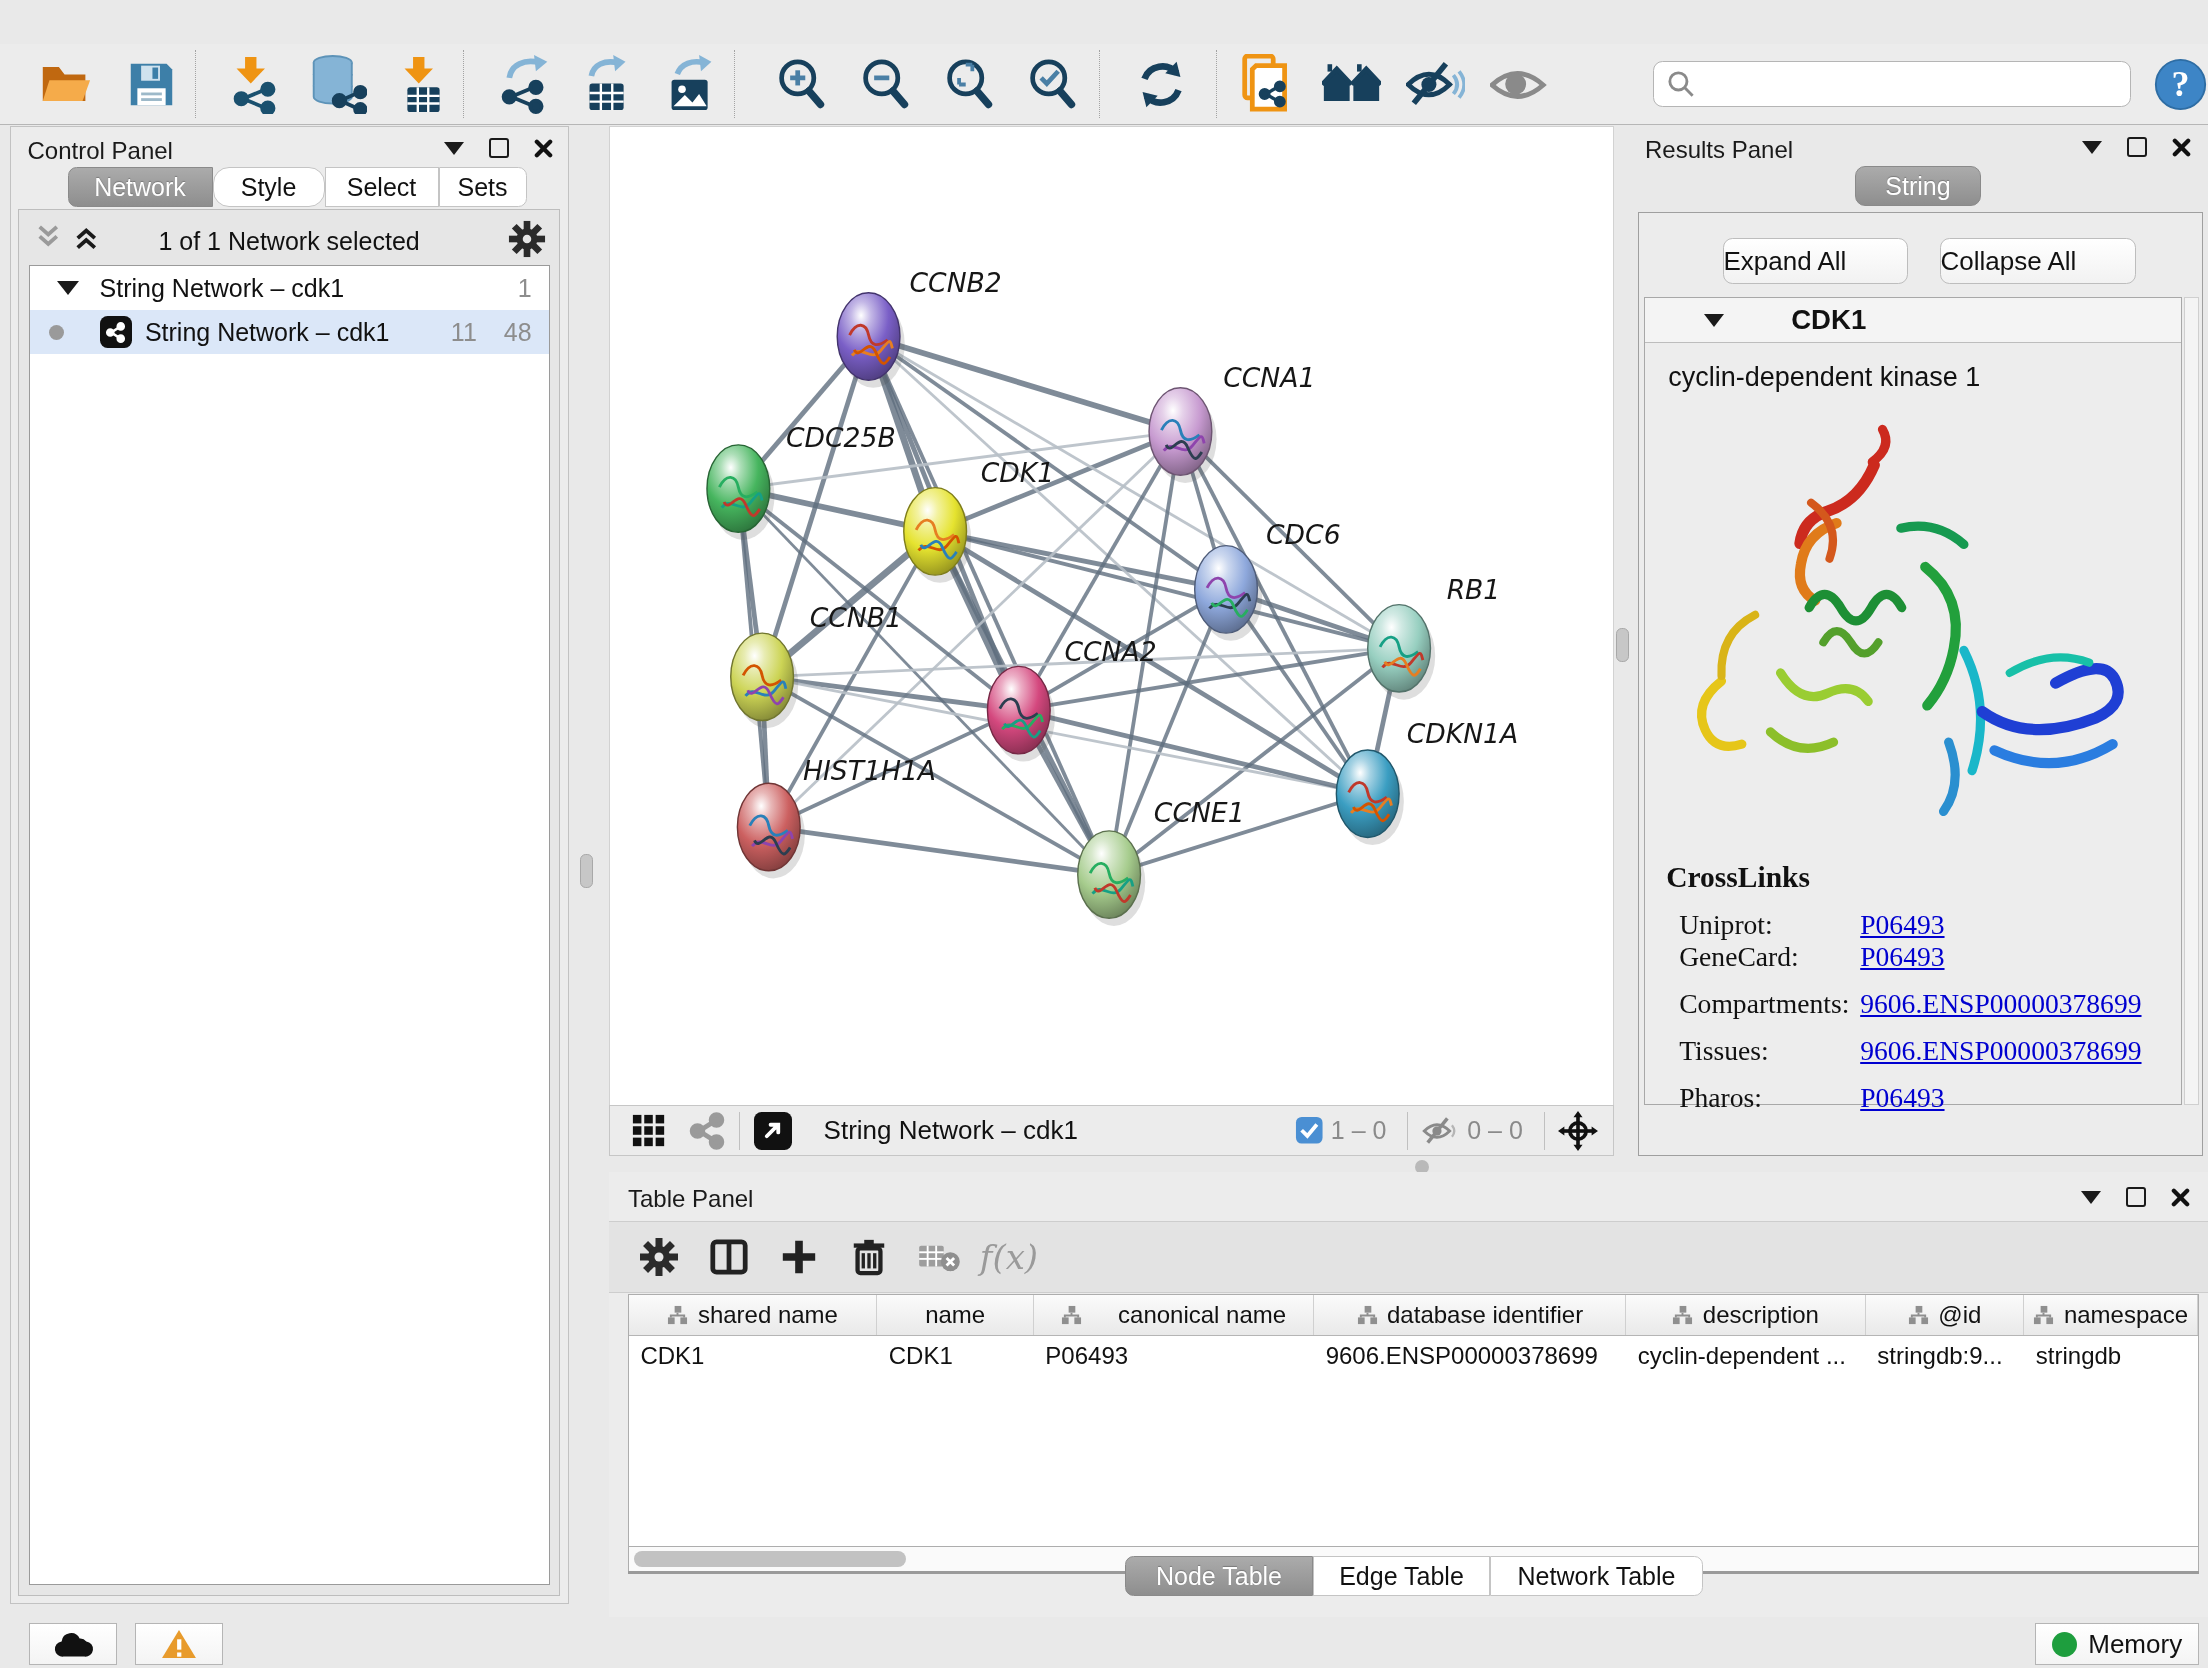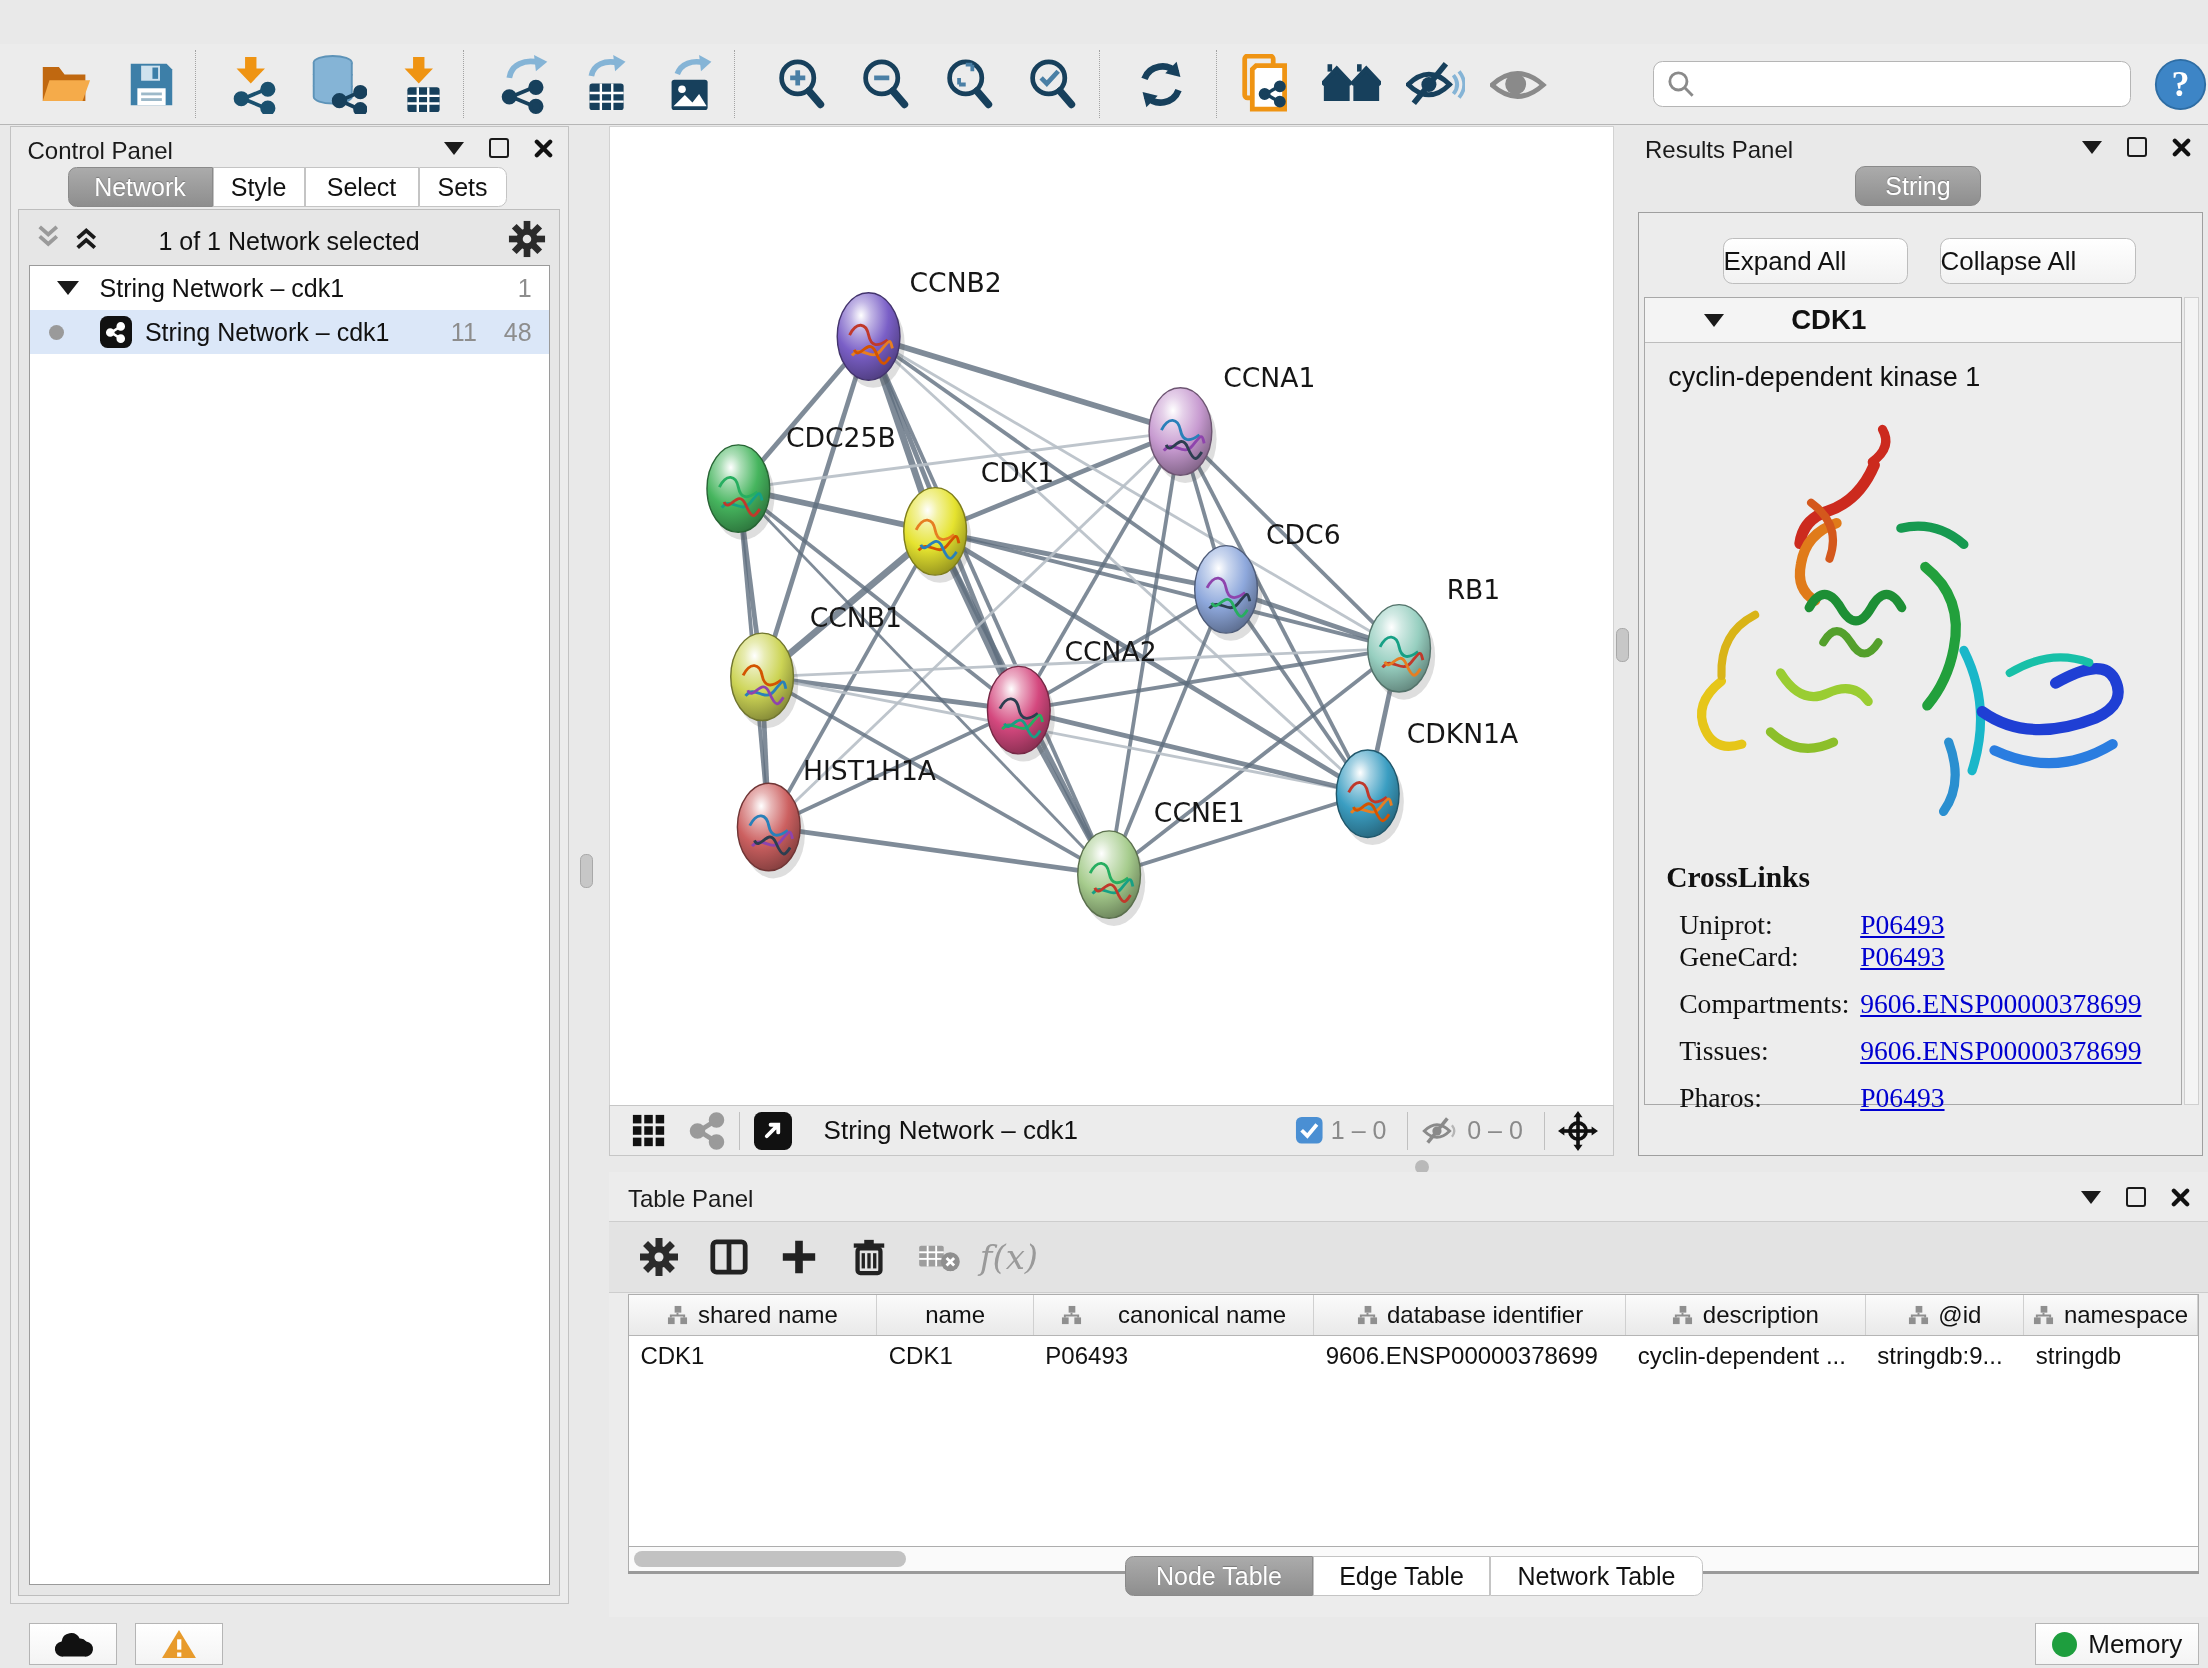--- a/index.html
+++ b/index.html
@@ -41,21 +41,21 @@
   .netlist{position:absolute;left:9.5px;top:55px;width:521px;height:1320px;background:#fff;
     border:1px solid #9a9a9a;box-sizing:border-box;}
   .tree-row{position:relative;height:44px;display:flex;align-items:center;font-size:25px;}
   .tree-row.sel{background:#dbe7f8;}
   .num{color:#8d8d8d;font-size:25px;}
   .exp-tri{width:0;height:0;border-left:11.4px solid transparent;border-right:11.4px solid transparent;
     border-top:14.3px solid #1a1a1a;}
   .appbox{width:32px;height:32px;border-radius:7.6px;background:#111;display:flex;align-items:center;justify-content:center;}
   
   .netview{position:absolute;left:609px;top:126px;width:1005px;height:980px;background:#fff;
-    border:1px solid #d2d2d2;box-sizing:border-box;}
+    border:1px solid #d2d2d2;box-sizing:border-box;font-style:italic;}
   .netfooter{position:absolute;left:609px;top:1105px;width:1005px;height:51px;background:#ececec;
     border:1px solid #c6c6c6;box-sizing:border-box;display:flex;align-items:center;}
   .vsep{width:0;height:38px;border-left:1px solid #c0c0c0;margin:0 13.3px;}
   .counter{color:#8a8a8a;font-size:25px;margin:0 7.6px;}
   
   .rpanel{position:absolute;left:1628px;top:126px;width:580px;height:1031px;}
   .rp-box{position:absolute;left:9.5px;top:86px;width:565px;height:944px;background:#ececec;
     border:1px solid #9f9f9f;box-sizing:border-box;}
   .btn{display:inline-block;background:linear-gradient(#ffffff,#f2f2f2);border:1px solid #bdbdbd;
     border-radius:9.5px;font-size:26px;text-align:left;}
@@ -285,21 +285,21 @@
 
   <div class="cpanel">
     <div class="panel-title" style="position:absolute;left:17px;top:9.5px">Control Panel</div>
     <div class="pc" style="right:15px;top:11.4px">
       <span class="pc-arrow"></span>
       <span class="pc-float"></span>
       <svg width="19" height="19" viewBox="0 0 20 20">
           <path d="M3,3 L17,17 M17,3 L3,17" stroke="#111" stroke-width="4.5" stroke-linecap="round"></path>
         </svg>
     </div>
-    <div id="cp-tabs" style="position:absolute;left:57px;top:40px"><span class="tab sel" style="width: 145px;">Network</span><span class="tab" style="width: 92px;">Style</span><span class="tab" style="width: 114px;">Select</span><span class="tab" style="width: 88px;">Sets</span></div>
+    <div id="cp-tabs" style="position:absolute;left:57px;top:40px"><span class="tab sel" style="width: 145px;">Network</span><span class="tab" style="width: 112px; border-radius: 16px;">Style</span><span class="tab" style="width: 114px;">Select</span><span class="tab" style="width: 88px;">Sets</span></div>
 
     <div class="cp-inner">
 
       <svg width="28.5" height="28.5" viewBox="0 0 30 30" style="position:absolute;left:15px;top:13.3px">
           <path d="M6,4 l9,8 9,-8 M6,14 l9,8 9,-8" fill="none" stroke="#9a9a9a" stroke-width="4"></path>
         </svg>
       <svg width="28.5" height="28.5" viewBox="0 0 30 30" style="position:absolute;left:53px;top:13.3px">
           <path d="M6,26 l9,-8 9,8 M6,16 l9,-8 9,8" fill="none" stroke="#1a1a1a" stroke-width="4"></path>
         </svg>
       <div style="position:absolute;left:0;top:17px;width:100%;text-align:center;font-size:25px">1 of 1 Network selected</div>

